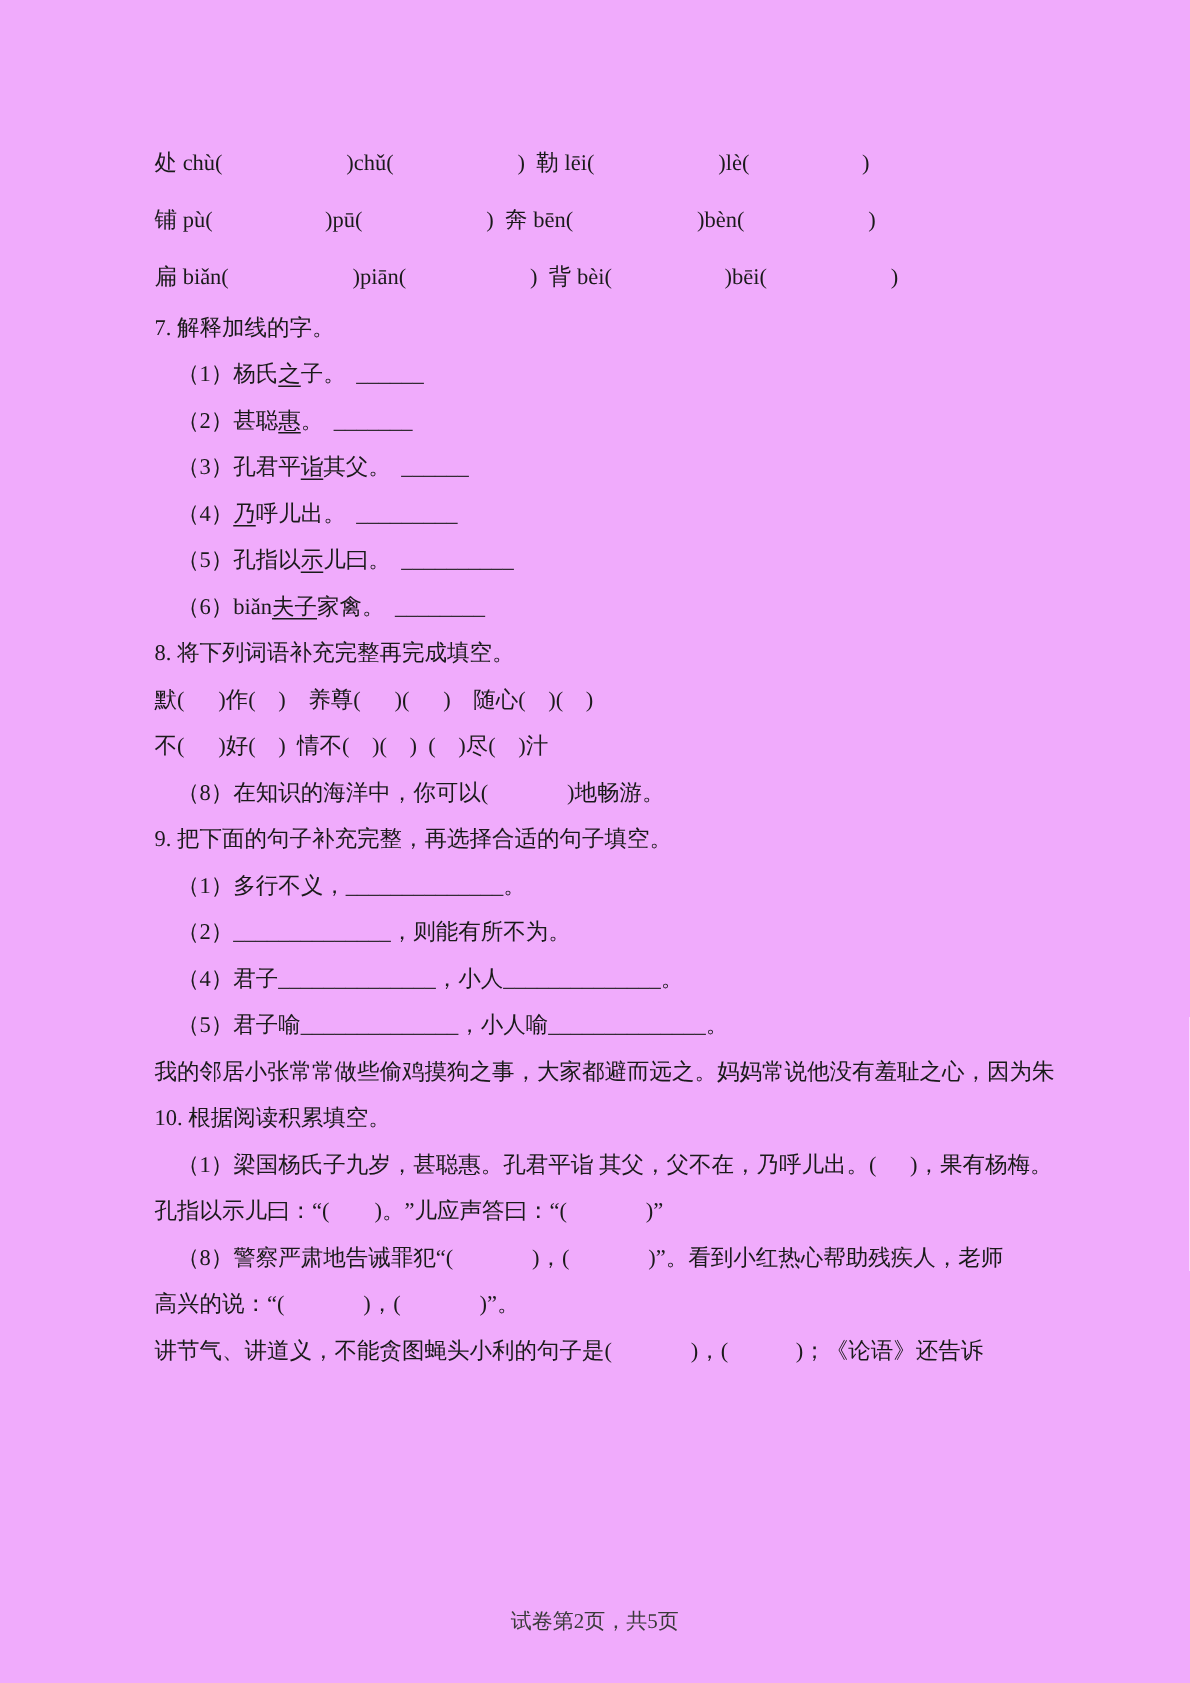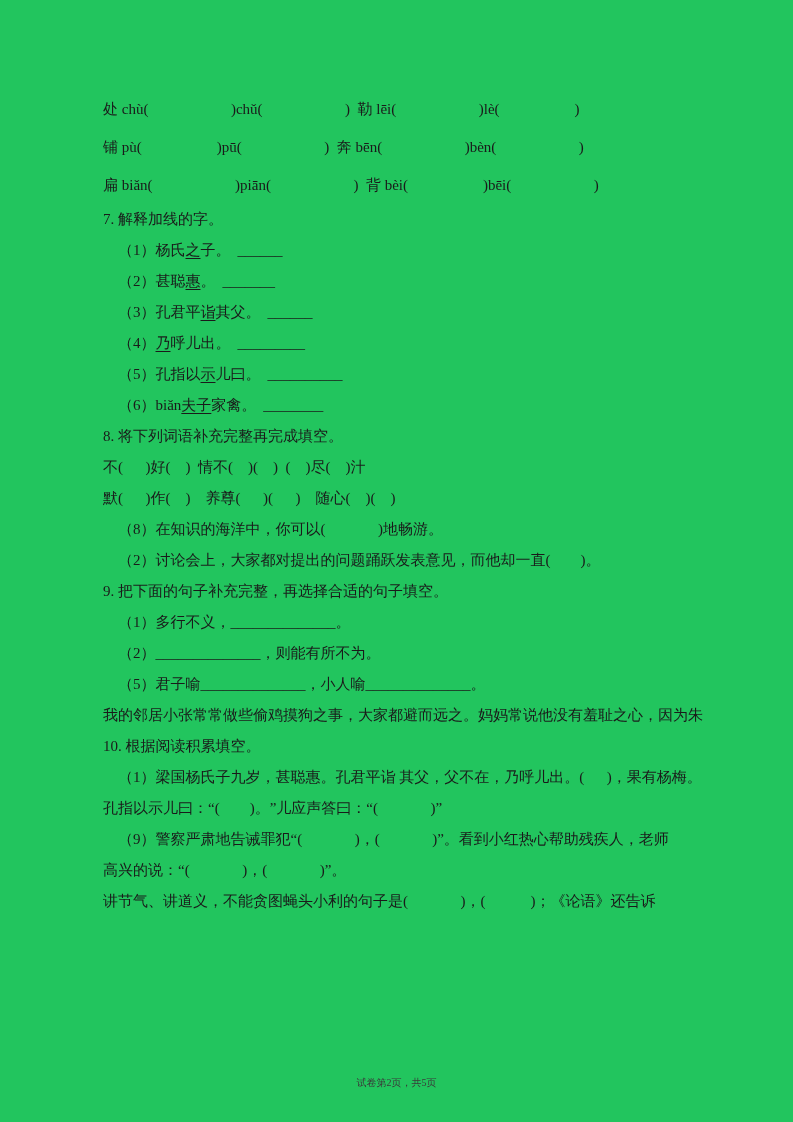--- a/index.html
+++ b/index.html
@@ -1,20 +1,20 @@
 <!DOCTYPE html>
 <html><head>
 <meta charset="utf-8">
 <style>
   html, body { margin: 0; padding: 0; background: #ffffff; }
   .page {
     position: relative;
     width: 793px;
     height: 1122px;
-    background: #22c55e;
+    background: #f0abfc;
     font-family: "Liberation Serif", "DejaVu Serif", serif;
     font-size: 15px;
     color: #1a1a1a;
     overflow: hidden;
   }
   .content {
     position: absolute;
     left: 103px;
     top: 90px;
     width: 640px;
@@ -22,21 +22,21 @@
   p { margin: 0; white-space: pre; line-height: 31px; }
   .pinyin p { line-height: 38px; }
   .indent { text-indent: 15px; }
   .u { text-decoration: underline; text-underline-offset: 3px; }
   .blank { margin-left: 7px; letter-spacing: 0; margin-top: 38px; }
   .footer {
     position: absolute;
     left: 0; right: 0;
     bottom: 32px;
     text-align: center;
-    font-size: 10px;
+    font-size: 14px;
     color: #3a3a3a;
   }
 </style>
 </head>
 <body>
 
 <div class="page">
   <div class="content">
 
     <div class="pinyin">
@@ -50,39 +50,39 @@
       <p class="indent"><span>（1）</span><span>杨氏</span><span class="u">之</span><span>子。</span><span class="blank">______</span></p>
       <p class="indent"><span>（2）</span><span>甚聪</span><span class="u">惠</span><span>。</span><span class="blank">_______</span></p>
       <p class="indent"><span>（3）</span><span>孔君平</span><span class="u">诣</span><span>其父。</span><span class="blank">______</span></p>
       <p class="indent"><span>（4）</span><span></span><span class="u">乃</span><span>呼儿出。</span><span class="blank">_________</span></p>
       <p class="indent"><span>（5）</span><span>孔指以</span><span class="u">示</span><span>儿曰。</span><span class="blank">__________</span></p>
       <p class="indent"><span>（6）</span><span>biǎn</span><span class="u">夫子</span><span>家禽。</span><span class="blank">________</span></p>
     </div>
 
     <div>
       <p>8. 将下列词语补充完整再完成填空。</p>
+      <p>默(      )作(    )    养尊(      )(      )    随心(    )(    )</p>
       <p>不(      )好(    )  情不(    )(    )  (    )尽(    )汁</p>
-      <p>默(      )作(    )    养尊(      )(      )    随心(    )(    )</p>
       <p class="indent">（8）在知识的海洋中，你可以(              )地畅游。</p>
-      <p class="indent">（2）讨论会上，大家都对提出的问题踊跃发表意见，而他却一直(        )。</p>
     </div>
 
     <div>
       <p>9. 把下面的句子补充完整，再选择合适的句子填空。</p>
       <p class="indent">（1）多行不义，______________。</p>
       <p class="indent">（2）______________，则能有所不为。</p>
+      <p class="indent">（4）君子______________，小人______________。</p>
       <p class="indent">（5）君子喻______________，小人喻______________。</p>
       <p>我的邻居小张常常做些偷鸡摸狗之事，大家都避而远之。妈妈常说他没有羞耻之心，因为朱</p>
     </div>
 
     <div>
       <p>10. 根据阅读积累填空。</p>
       <p class="indent">（1）梁国杨氏子九岁，甚聪惠。孔君平诣 其父，父不在，乃呼儿出。(      )，果有杨梅。</p>
       <p>孔指以示儿曰：“(        )。”儿应声答曰：“(              )”</p>
-      <p class="indent">（9）警察严肃地告诫罪犯“(              )，(              )”。看到小红热心帮助残疾人，老师</p>
+      <p class="indent">（8）警察严肃地告诫罪犯“(              )，(              )”。看到小红热心帮助残疾人，老师</p>
       <p>高兴的说：“(              )，(              )”。</p>
       <p>讲节气、讲道义，不能贪图蝇头小利的句子是(              )，(            )；《论语》还告诉</p>
     </div>
 
   </div>
 
   <div class="footer">试卷第2页，共5页</div>
 </div>
 
 </body></html>

